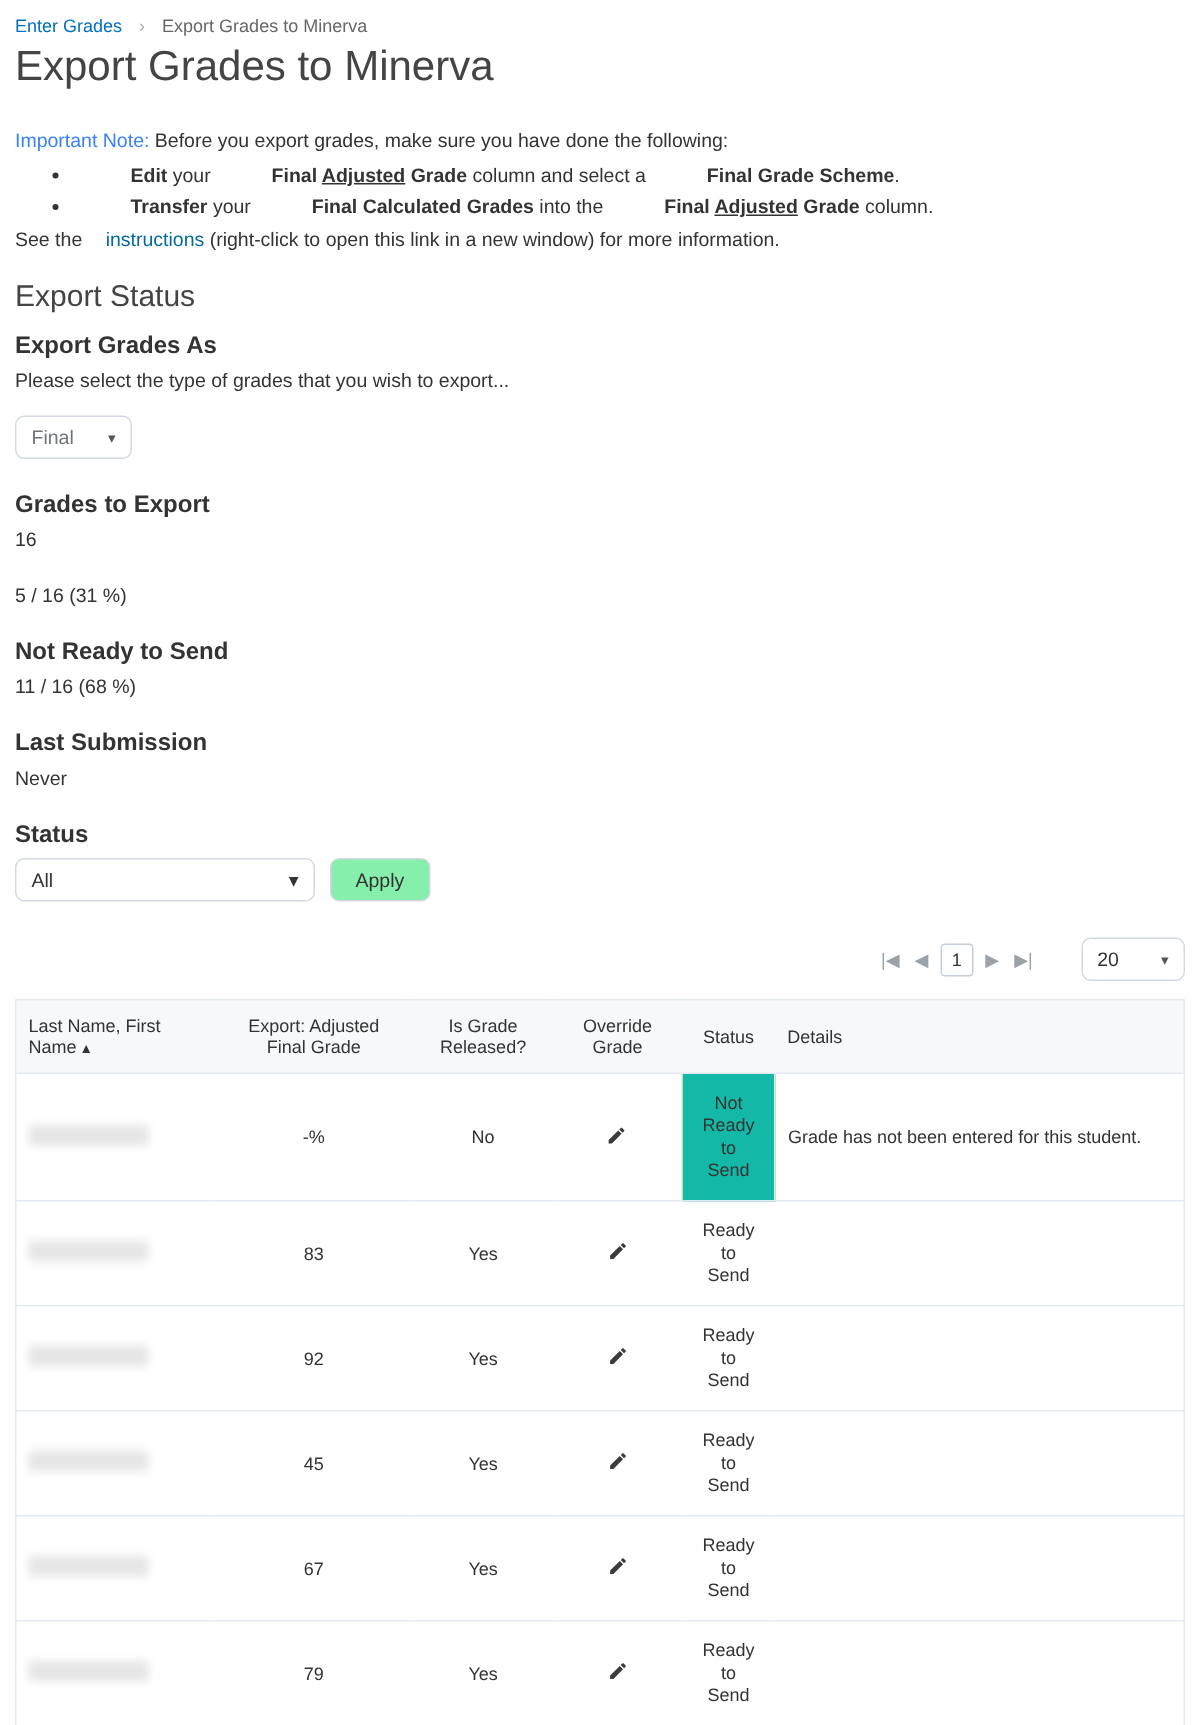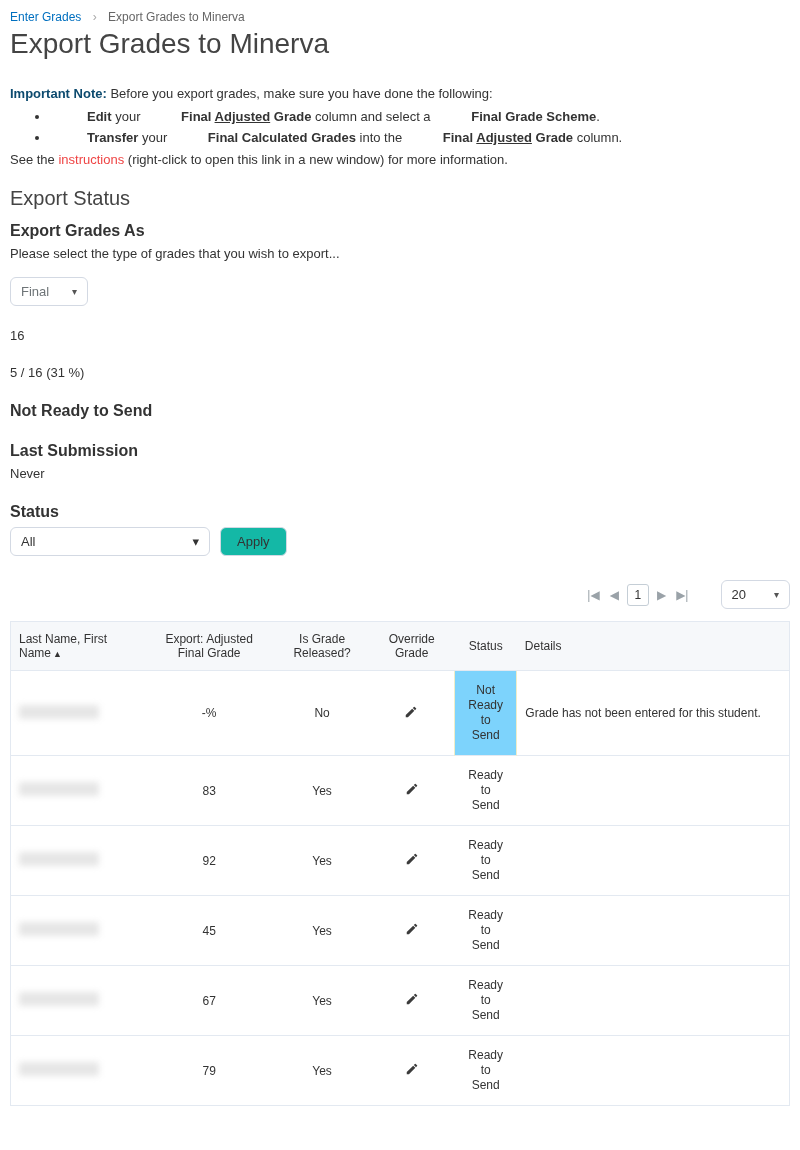--- a/index.html
+++ b/index.html
@@ -18,26 +18,26 @@
   }
   .breadcrumb a { color: #006fbf; text-decoration: none; }
   .breadcrumb .sep { margin: 0 8px; color: #aaa; }
   h1 {
     font-size: 28px;
     font-weight: 400;
     margin: 4px 0 24px 0;
     color: #444;
   }
   .intro { margin-bottom: 16px; line-height: 1.6; }
-  .intro .important { color: #0c4a6e; font-weight: 700; text-align: right; }
+  .intro .important { color: #3b82f6; font-weight: 400; text-align: right; }
   .intro ul { margin: 2px 0 2px 40px; padding: 0; }
   .intro ul li { margin: 0; }
   .intro strong { font-weight: 700; margin-left: 37px; }
   .intro .underline { text-decoration: underline; }
-  .intro a { color: #ef4444; text-decoration: none; }
+  .intro a { color: #0369a1; text-decoration: none; margin-left: 12px; }
   h2 {
     font-size: 20px;
     font-weight: 400;
     color: #444;
     margin: 16px 0 12px 0;
   }
   .field-label {
     font-size: 16px;
     font-weight: 600;
     color: #333;
@@ -69,21 +69,21 @@
     justify-content: space-between;
     align-items: center;
     font-size: 13px;
     background: #fff;
     cursor: pointer;
   }
   .btn {
     border: 1px solid #d3d9e3;
     border-radius: 6px;
     padding: 6px 16px;
-    background: #14b8a6;
+    background: #86efac;
     font-size: 13px;
     cursor: pointer;
     color: #333;
   }
   .pager {
     display: flex;
     justify-content: flex-end;
     align-items: center;
     gap: 6px;
     margin: 24px 0 12px 0;
@@ -134,21 +134,21 @@
   .name-blur {
     display: inline-block;
     width: 80px;
     height: 14px;
     background: #e6e6e6;
     filter: blur(3px);
     border-radius: 2px;
   }
   .status-cell { text-align: center; line-height: 1.25; font-size: 12px; padding: 8px 4px; }
   .status-notready {
-    background: #7dd3fc;
+    background: #14b8a6;
     border-left: 1px solid #f0edc8;
     border-right: 1px solid #f0edc8;
   }
   .pencil-icon svg { width: 14px; height: 14px; fill: #3b3b3b; }
   .sort-caret { font-size: 9px; margin-left: 2px; }
 </style>
 </head>
 <body>
 
 <div class="breadcrumb">
@@ -177,29 +177,31 @@
 <div class="field-group">
   <div class="field-label">Export Grades As</div>
   <div class="field-value" style="margin-bottom:16px;">Please select the type of grades that you wish to export...</div>
   <div class="select-box">
     <span>Final</span>
     <span class="caret">▾</span>
   </div>
 </div>
 
 <div class="field-group">
+  <div class="field-label">Grades to Export</div>
   <div class="field-value">16</div>
 </div>
 
 <div class="field-group">
   <div class="field-value">5 / 16 (31 %)</div>
 </div>
 
 <div class="field-group">
   <div class="field-label">Not Ready to Send</div>
+  <div class="field-value">11 / 16 (68 %)</div>
 </div>
 
 <div class="field-group">
   <div class="field-label">Last Submission</div>
   <div class="field-value">Never</div>
 </div>
 
 <div class="field-group">
   <div class="field-label">Status</div>
   <div class="status-row">

